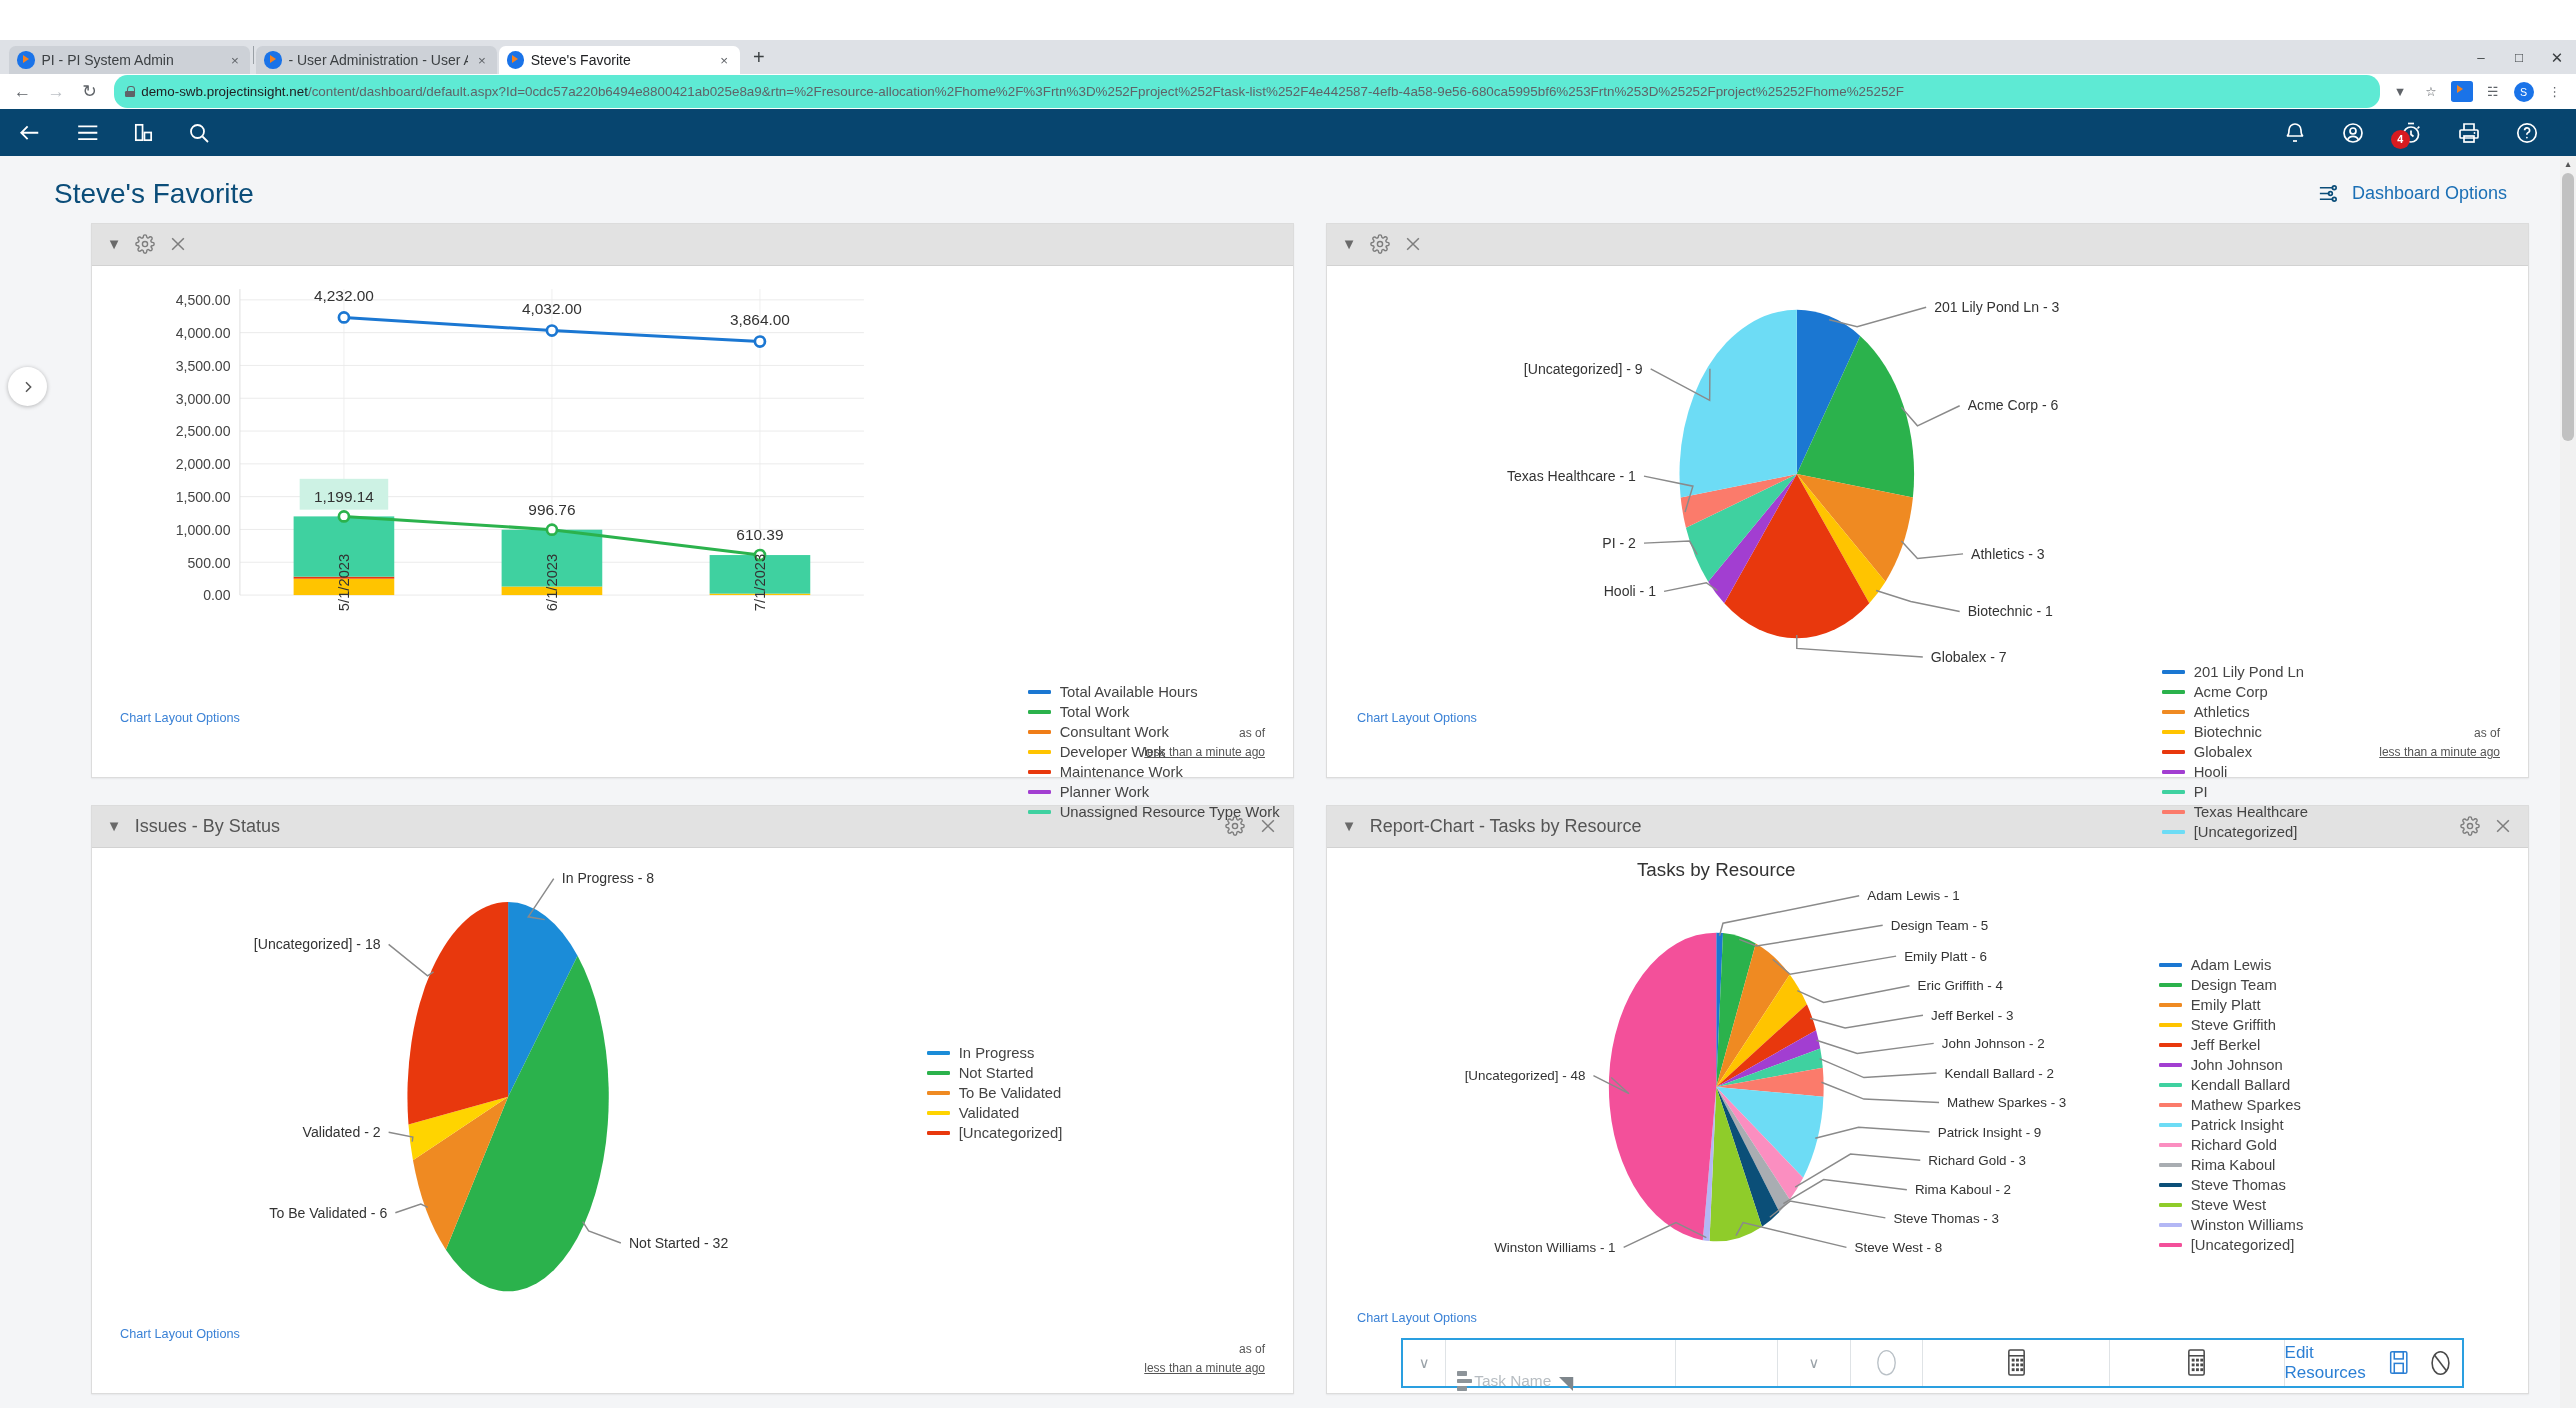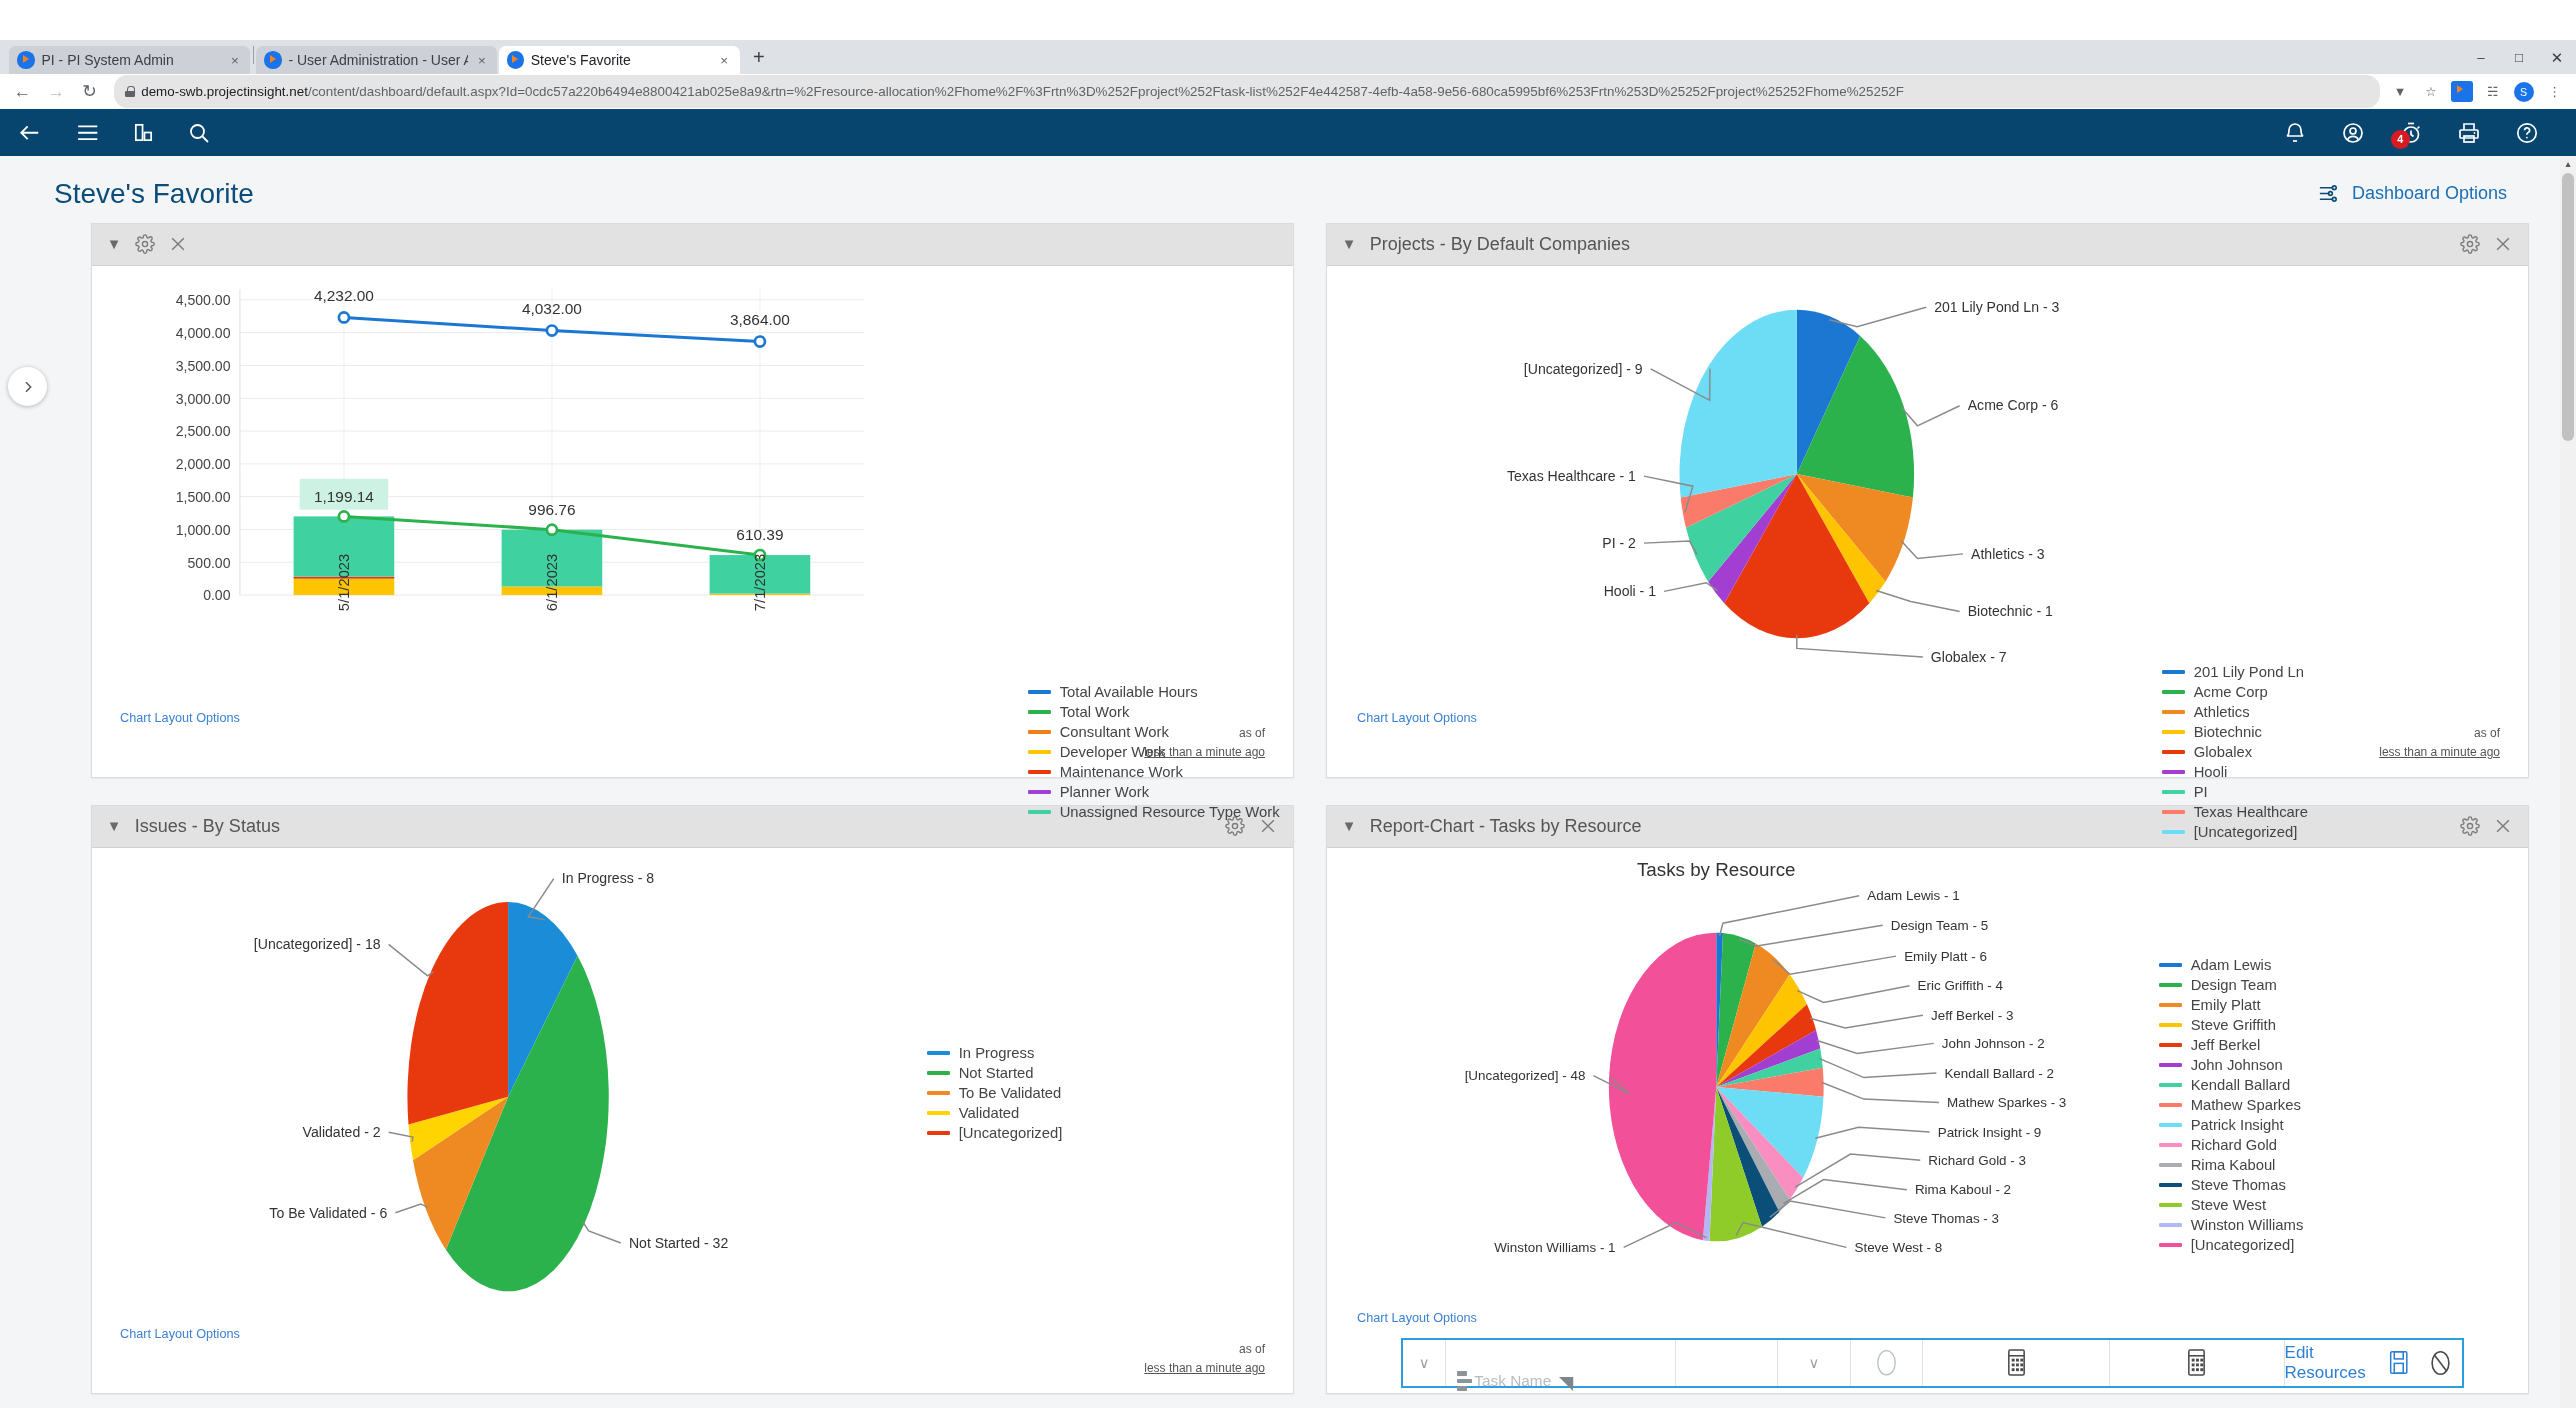--- a/index.html
+++ b/index.html
@@ -33,21 +33,21 @@
   .wincontrols { position:absolute; right:0; top:0; height:34px; display:flex; align-items:center; gap:0; }
   .wincontrols div { width:38px; height:34px; display:flex; align-items:center; justify-content:center;
     font-size:13.4px; color:#3c4043; }
   .wincontrols .close { font-size:14.8px; }
 
   .omnibar { height:35px; background:#ffffff; display:flex; align-items:center; padding:0 6.7px; gap:2.7px; }
   .nav-btn { width:31px; height:31px; display:flex; align-items:center; justify-content:center;
     font-size:17.4px; color:#5f6368; border-radius:50%; }
   .nav-btn.fwd { color:#bdc1c6; }
   .urlbox {
-    flex:1; height:33px; background:#e5e5e5; border-radius:13.4px; display:flex; align-items:center;
+    flex:1; height:33px; background:#5eead4; border-radius:13.4px; display:flex; align-items:center;
     padding:0 10.7px; gap:6.7px; margin:0 6.7px; overflow:hidden;
   }
   .lockicon { width:9.4px; height:11.4px; flex:0 0 9.4px; position:relative; }
   .lockicon::before { content:""; position:absolute; left:0; bottom:0; width:9.4px; height:6.7px; background:#5f6368; border-radius:1.3px;}
   .lockicon::after { content:""; position:absolute; left:2px; top:0; width:5.4px; height:6px;
     border:1.3px solid #5f6368; border-bottom:none; border-radius:3.4px 3.4px 0 0;}
   .urltext { font-size:13.4px; color:#5f6368; white-space:nowrap; overflow:hidden; }
   .urltext b { color:#202124; font-weight:normal; }
   .omni-icons { display:flex; align-items:center; gap:9.4px; padding-right:4px; }
   .omni-icons .oi { width:21.5px; height:21.5px; display:flex; align-items:center; justify-content:center;
@@ -381,21 +381,20 @@
         <div class="asof" style="bottom:14.8px;">
           <div>as of</div>
           <div><u>less than a minute ago</u></div>
         </div>
       </div>
     </div>
 
     <div class="panel">
       <div class="panel-head">
         <span class="caret">▼</span>
-        <span class="panel-title">Projects - By Default Companies</span>
         <span class="hicon">
           <svg width="20" height="20" viewBox="0 0 24 24" fill="none" stroke="#7d7d7d" stroke-width="1.7">
               <circle cx="12" cy="12" r="3.1"></circle>
               <path d="M19.4 14.5a1.6 1.6 0 0 0 .3 1.8l.1.1a2 2 0 1 1-2.8 2.8l-.1-.1a1.6 1.6 0 0 0-1.8-.3 1.6 1.6 0 0 0-1 1.5V21a2 2 0 0 1-4 0v-.2a1.6 1.6 0 0 0-1-1.4 1.6 1.6 0 0 0-1.8.3l-.1.1A2 2 0 1 1 4.4 17l.1-.1a1.6 1.6 0 0 0 .3-1.8 1.6 1.6 0 0 0-1.5-1H3a2 2 0 0 1 0-4h.2a1.6 1.6 0 0 0 1.4-1 1.6 1.6 0 0 0-.3-1.8l-.1-.1A2 2 0 1 1 7 4.4l.1.1a1.6 1.6 0 0 0 1.8.3h.1a1.6 1.6 0 0 0 1-1.5V3a2 2 0 0 1 4 0v.2a1.6 1.6 0 0 0 1 1.4 1.6 1.6 0 0 0 1.8-.3l.1-.1A2 2 0 1 1 19.6 7l-.1.1a1.6 1.6 0 0 0-.3 1.8v.1a1.6 1.6 0 0 0 1.5 1H21a2 2 0 0 1 0 4h-.2a1.6 1.6 0 0 0-1.4 1z"></path>
             </svg>
         </span>
         <span class="hicon">
           <svg width="20" height="20" viewBox="0 0 24 24" stroke="#7d7d7d" stroke-width="1.8">
               <path d="M5 5l14 14M19 5L5 19"></path>
             </svg>

